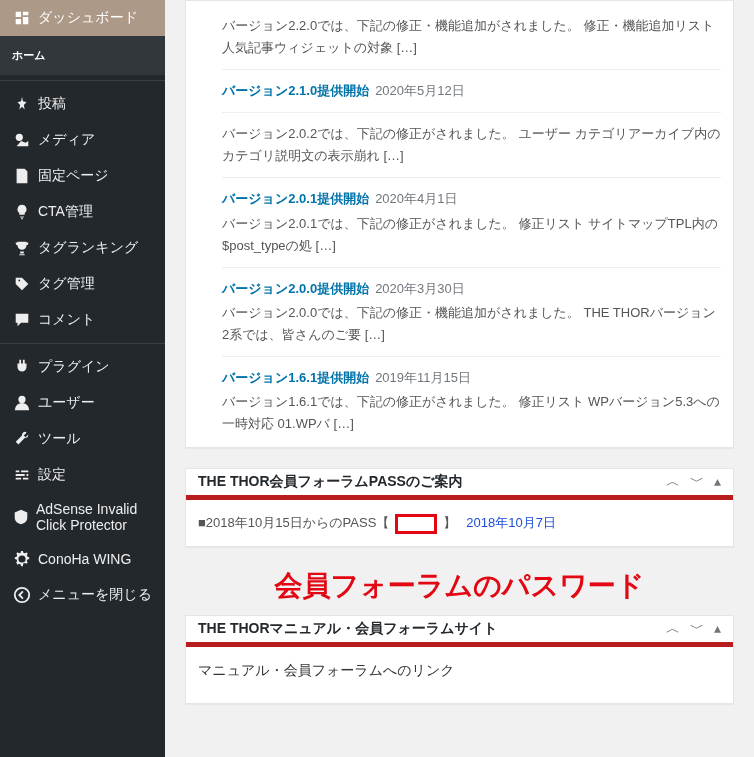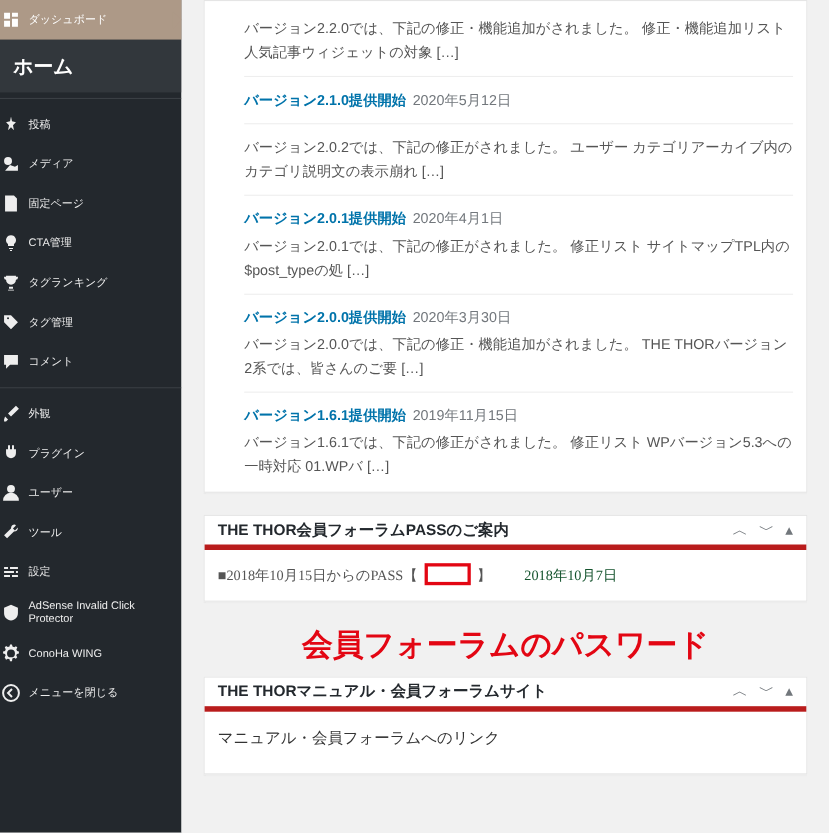--- a/index.html
+++ b/index.html
@@ -1,48 +1,48 @@
 <!DOCTYPE html>
 <html><head>
 <meta charset="utf-8">
 <style>
 * { margin: 0; padding: 0; box-sizing: border-box; }
 body { font-family: -apple-system, BlinkMacSystemFont, "Segoe UI", "Hiragino Kaku Gothic ProN", Meiryo, sans-serif; font-size: 13px; color: #32373c; background: #f1f1f1; }
 .app { display: flex; min-height: 100vh; }
 
 
 .sidebar { width: 165px; background: #23282d; color: #eee; flex-shrink: 0; }
-.sidebar-item { display: flex; align-items: center; padding: 8px 0; color: #eee; cursor: pointer; font-size: 10px; }
+.sidebar-item { display: flex; align-items: center; padding: 8px 12px; color: #eee; cursor: pointer; font-size: 14px; }
 .sidebar-item.current { background: #ad9987; color: #fff; position: relative; font-weight: 500; }
 .sidebar-item.current::after { content: ""; position: absolute; right: -8px; top: 50%; transform: translateY(-50%); border: 8px solid transparent; border-left-color: #ad9987; }
 .sidebar-item .icon { width: 20px; height: 20px; margin-right: 6px; display: inline-flex; align-items: center; justify-content: center; font-size: 16px; }
 .submenu { background: #32373c; padding: 6px 0; }
-.submenu-item { padding: 6px 12px; color: #eee; cursor: pointer; font-size: 18px; }
+.submenu-item { padding: 6px 12px; color: #eee; cursor: pointer; font-size: 11px; }
 .submenu-item.active { color: #fff; font-weight: 600; }
 .sep { border-top: 1px solid #3a3f44; margin: 5px 0; }
 
 
 .main { flex: 1; padding: 0 20px 20px 20px; background: #f1f1f1; min-width: 0; }
 
 .widget { background: #fff; border: 1px solid #e5e5e5; box-shadow: 0 1px 1px rgba(0,0,0,.04); margin-bottom: 20px; }
 .widget-header { display: flex; align-items: center; justify-content: space-between; border-bottom: 5px solid #b91c1c; padding: 4px 12px; }
 .widget-title { font-size: 14px; font-weight: 700; color: #23282d; }
 .widget-controls { display: flex; gap: 10px; color: #72777c; }
 .widget-controls span { cursor: pointer; font-size: 14px; }
 .widget-body { padding: 12px; color: #555; font-size: 13px; line-height: 1.7; }
 
 .news-list .news-item { padding-bottom: 10px; margin-bottom: 10px; border-bottom: 1px solid #eee; margin-left: 24px; }
 .news-list .news-item:last-child { border-bottom: none; margin-bottom: 0; padding-bottom: 0; }
 .news-title { color: #0073aa; font-weight: 700; cursor: pointer; }
 .news-date { color: #72777c; margin-left: 6px; }
 .news-excerpt { color: #555; margin-top: 2px; }
 
-.pass-line { display: flex; align-items: flex-start; gap: 6px; flex-wrap: wrap; font-family: Liberation Serif, serif; }
+.pass-line { display: flex; align-items: flex-end; gap: 6px; flex-wrap: wrap; }
 .pass-box { border: 3px solid #e30613; padding: 0 18px; height: 20px; display: inline-block; }
-.pass-date { color: #14532d; margin-left: 24px; }
+.pass-date { color: #1d4ed8; margin-left: 4px; }
 
 .annotation { color: #e30613; font-size: 28px; font-weight: 700; text-align: center; margin: 6px 0 10px; }
 
 .manual-subtitle { font-size: 14px; margin-bottom: 8px; color: #333; }
 
 svg { width: 18px; height: 18px; fill: currentColor; }
 </style>
 </head>
 <body>
 
@@ -114,28 +114,20 @@
     <div class="sidebar-item">
       <span class="icon">
           <svg viewBox="0 0 20 20">
             <path d="M3 3h14v10H9l-4 4v-4H3V3z"></path>
           </svg>
         </span>
       <span>コメント</span>
     </div>
     <div class="sep"></div>
 
-    <div class="sidebar-item">
-      <span class="icon">
-          <svg viewBox="0 0 20 20">
-            <path d="M15 2l3 3-8 8-3-3 8-8zM4 13l3 3-2 2H3v-2l1-3z"></path>
-          </svg>
-        </span>
-      <span>外観</span>
-    </div>
     <div class="sidebar-item">
       <span class="icon">
           <svg viewBox="0 0 20 20">
             <path d="M7 2v4H5v4a5 5 0 005 5v3h0v-3a5 5 0 005-5V6h-2V2h-2v4H9V2H7z"></path>
           </svg>
         </span>
       <span>プラグイン</span>
     </div>
     <div class="sidebar-item">
       <span class="icon">

